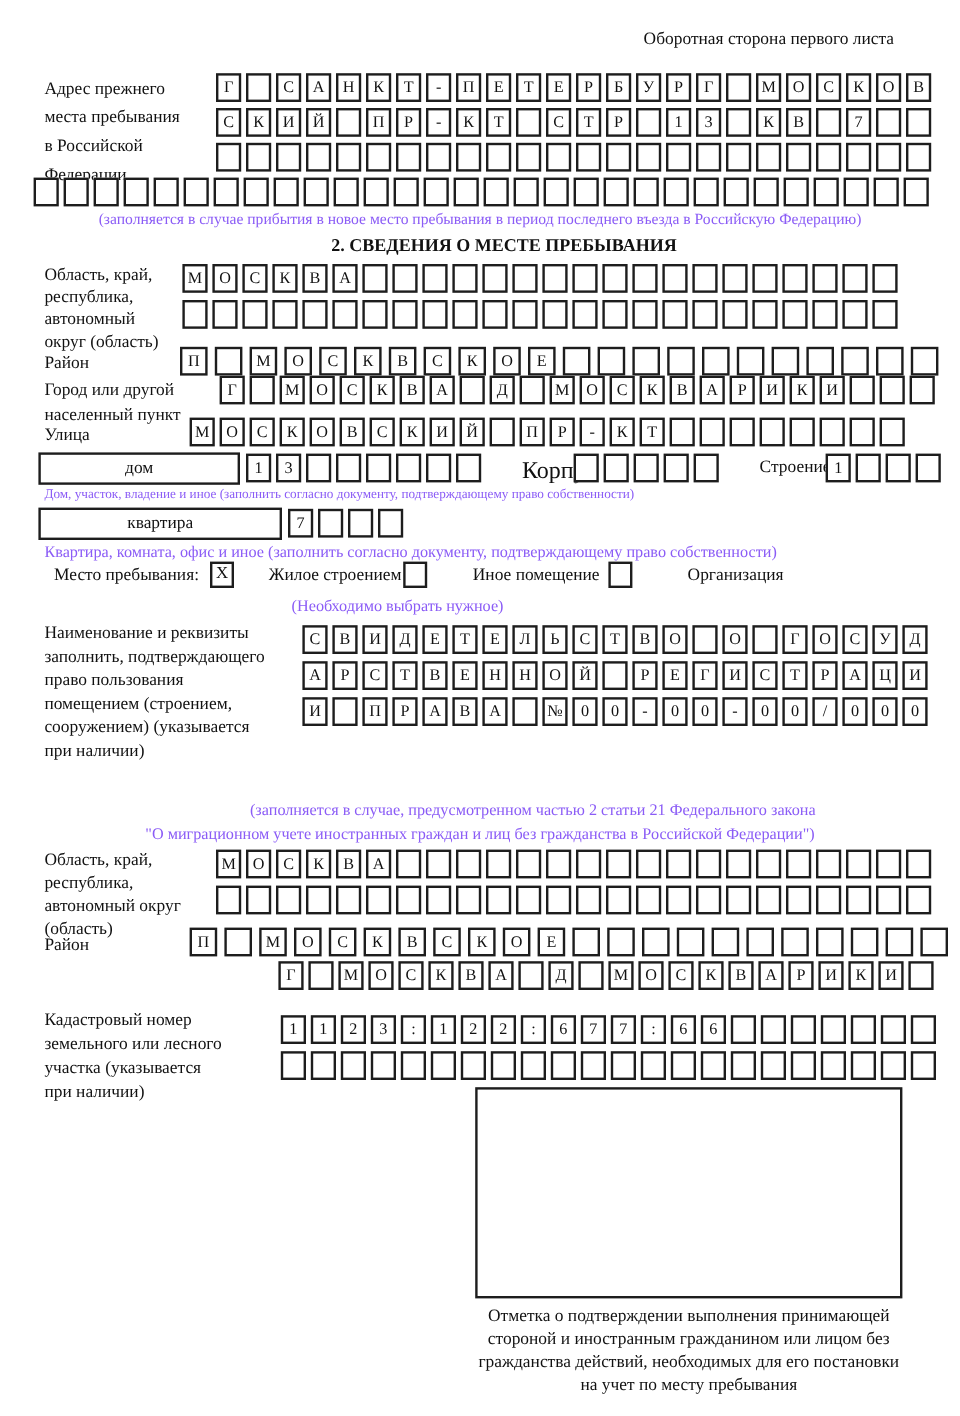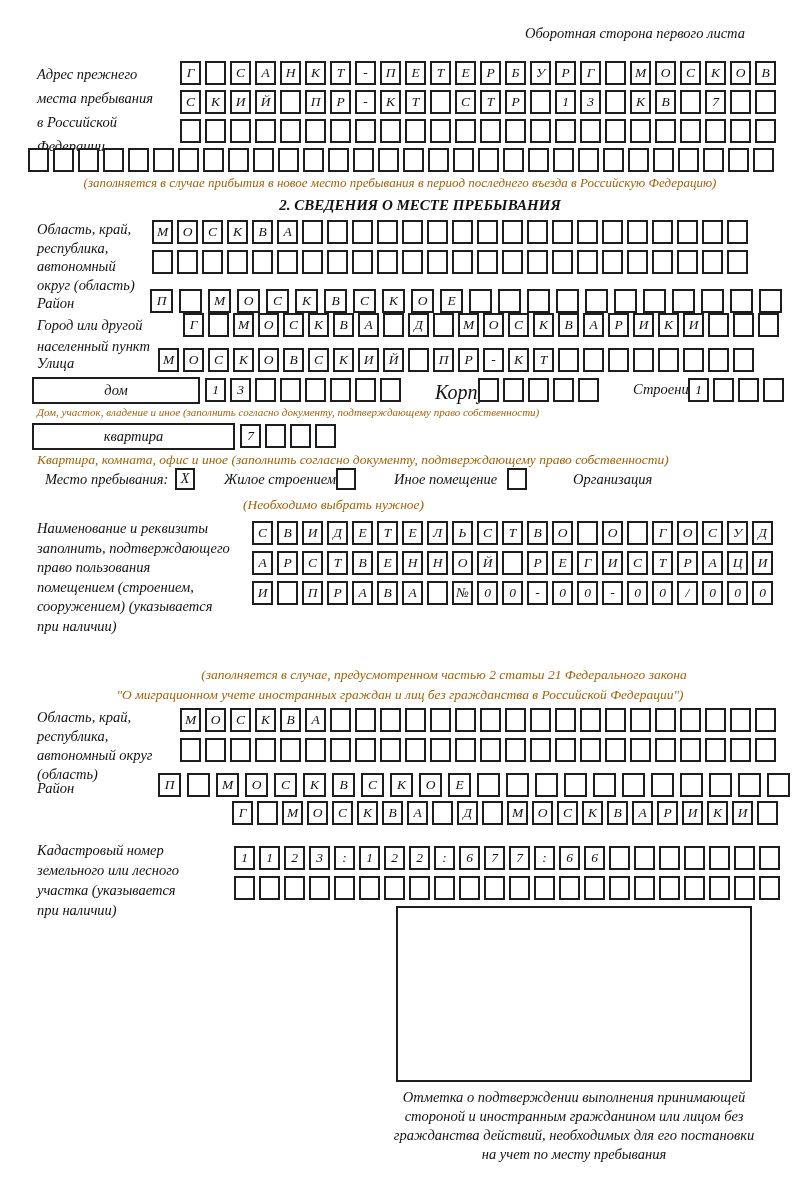--- a/index.html
+++ b/index.html
@@ -1,22 +1,22 @@
 <!DOCTYPE html>
 <html><head>
 <meta charset="utf-8">
 <style>
   html,body{margin:0;padding:0;background:#fff;}
   #page{position:relative;width:800px;height:1180px;background:#ffffff;
-        font-family:"Liberation Serif","DejaVu Serif",serif;color:#111;overflow:hidden;font-style:italic;}
+        font-family:"Liberation Serif","DejaVu Serif",serif;color:#111;overflow:hidden;}
   .abs{position:absolute;padding-left:20px;}
   .lab{position:absolute;font-size:14.5px;line-height:24px;white-space:pre-line;color:#111;}
   .lab.lh18{line-height:18.5px;} .lab.lh19{line-height:19px;} .lab.lh195{line-height:19.5px;}
   .lab.lh20{line-height:20px;} .lab.lh21{line-height:21px;}
-  .note{position:absolute;font-size:13px;color:#a16207;white-space:pre-line;}
+  .note{position:absolute;font-size:13px;color:#8b5cf6;white-space:pre-line;}
   .center{left:0;width:800px;text-align:center;}
   .bold{font-weight:bold;}
   .cellrow{position:absolute;display:flex;gap:4px;}
   .cell{box-sizing:border-box;flex:0 0 auto;width:21px;height:24px;border:2px solid #1d1d1d;
         display:flex;align-items:center;justify-content:center;
         font-size:13.5px;background:#fff;}
   .cellrow.wide{gap:6px;} .cellrow.wide .cell{width:23px;}
   .chk{box-sizing:border-box;position:absolute;width:20px;height:22px;border:2px solid #1d1d1d;
        display:flex;align-items:center;justify-content:center;font-size:14px;background:#fff;}
   .lblbox{box-sizing:border-box;position:absolute;height:27px;border:2px solid #1d1d1d;

